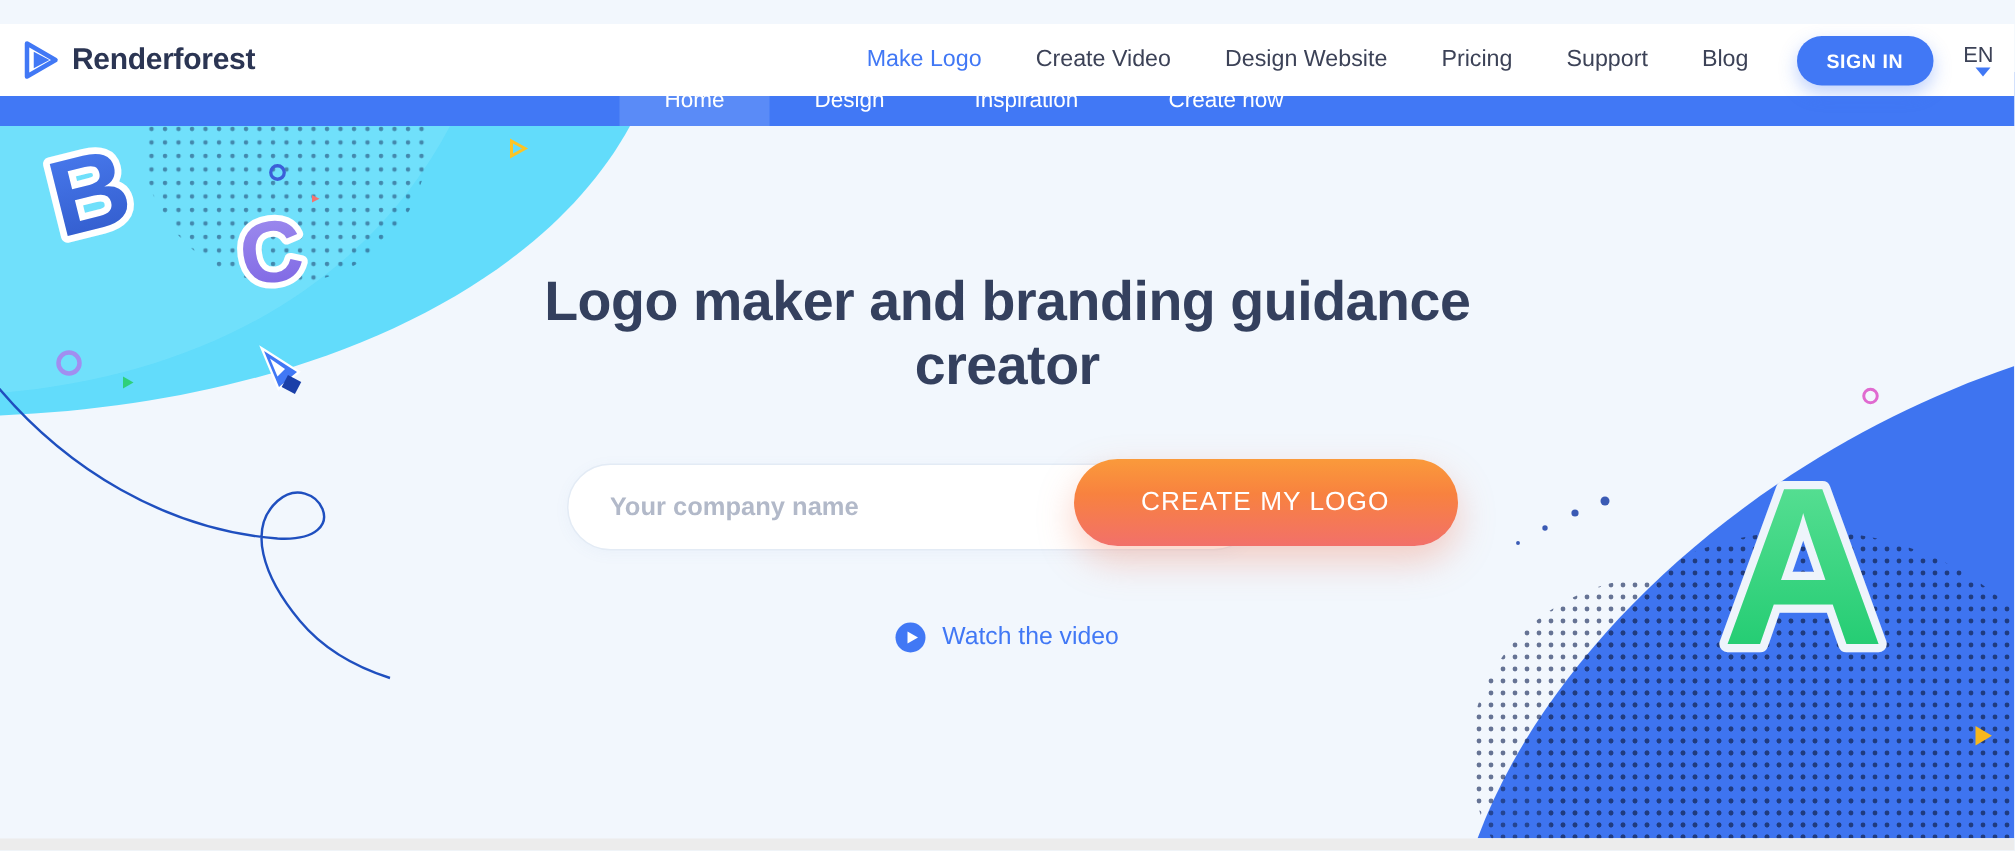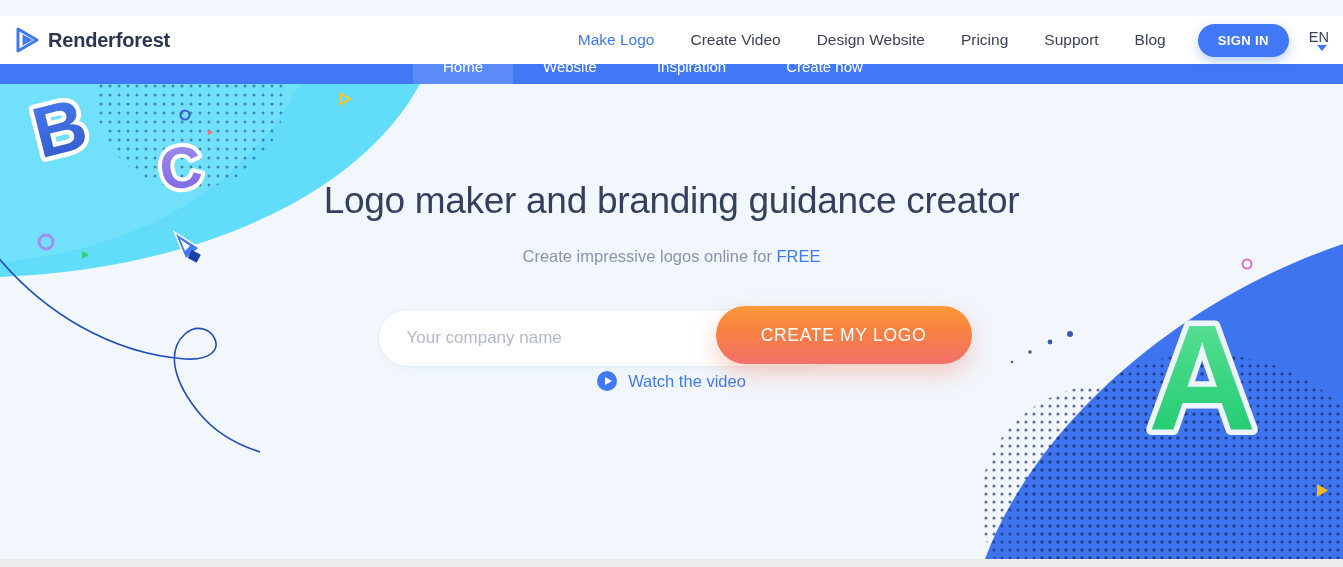--- a/index.html
+++ b/index.html
@@ -68,51 +68,52 @@
   }
   .deco{ position:absolute; top:0; left:0; width:1343px; height:475px;
          pointer-events:none; }
 
   .hero-content{
     position:absolute; top:0; left:0; width:1343px; height:475px;
     display:flex; flex-direction:column; align-items:center; z-index:10;
   }
   h1.headline{
     margin-top:95px; width:700px; text-align:center;
-    font-size:37px; line-height:1.17; font-weight:normal; color:#34405e;
+    font-size:37px; line-height:1.17; font-weight:bold; color:#34405e;
     letter-spacing:-0.3px;
   }
   .subtitle{
     margin-top:25px; font-size:16.5px; color:#8b93a7; text-align:center;
   }
   .subtitle .free{ color:#4178f5; }
 
   .form-row{
     margin-top:43px; position:relative; width:600px; height:62px;
     display:flex; align-items:center;
   }
   .company-input{
     position:absolute; left:6px; top:0; width:460px; height:58px;
     border:1px solid #e3ebf5; border-radius:30px; background:#fff;
     font-size:17px; color:#4a5268; padding:0 28px; outline:none;
     font-family:"Liberation Sans", sans-serif;
     box-shadow:0 2px 10px rgba(100,140,200,.05);
+    font-weight:bold;
   }
   .company-input::placeholder{ color:#b2b9c9; }
   .cta{
     position:absolute; left:344px; top:-3px; width:256px; height:58px;
     border:none; border-radius:33px; cursor:pointer;
     background:linear-gradient(180deg,#fa9a3b 0%,#f8823f 40%,#f2706a 100%);
     color:#fff; font-size:17.5px; letter-spacing:.7px;
     font-family:"Liberation Sans", sans-serif;
     box-shadow:0 10px 24px rgba(244,124,90,.35);
   }
 
   .watch{
-    display:flex; align-items:center; cursor:pointer;
+    margin-top:44px; display:flex; align-items:center; cursor:pointer;
   }
   .play-badge{
     width:20px;height:20px;border-radius:50%;background:#4178f5;
     display:flex;align-items:center;justify-content:center; flex:0 0 auto;
   }
   .play-badge i{
     width:0;height:0;border-top:4px solid transparent;border-bottom:4px solid transparent;
     border-left:7px solid #fff; margin-left:2px; display:block;
   }
   .watch-label{ margin-left:11px; font-size:16.5px; color:#4178f5; }
@@ -151,21 +152,21 @@
       <span>EN</span>
       <span class="caret"></span>
     </div>
   </nav>
 </div>
 
 <div class="subbar">
   <span class="nav-arrow"></span>
   <div class="subbar-inner">
     <a href="#" class="active">Home</a>
-    <a href="#">Website</a>
+    <a href="#">Design</a>
     <a href="#">Inspiration</a>
     <a href="#">Create now</a>
   </div>
 </div>
 
 <div class="hero">
 
   <svg class="deco" viewBox="0 0 1343 475">
     <defs>
       <pattern id="dotsDark" width="9" height="9" patternUnits="userSpaceOnUse">
@@ -255,23 +256,20 @@
     <path d="M1317,400 l11,6.5 -11,6.5 z" fill="#f7b71d"></path>
     <g transform="translate(1054,523)">
       <path d="M0,0 L8,4.5 L0,9 Z" fill="none" stroke="#fcc425" stroke-width="2"></path>
     </g>
     <circle cx="1313" cy="559" r="5" fill="none" stroke="#2fd07a" stroke-width="2.2"></circle>
   </svg>
 
   <div class="hero-content">
     <h1 class="headline">Logo maker and branding guidance creator</h1>
 
-    <div class="subtitle">
-      <span>Create impressive logos online for </span><span class="free">FREE</span>
-    </div>
 
     <div class="form-row">
       <input class="company-input" type="text" placeholder="Your company name" style="">
       <button class="cta">CREATE MY LOGO</button>
     </div>
 
     <div class="watch">
       <span class="play-badge">
           <i></i>
         </span>

